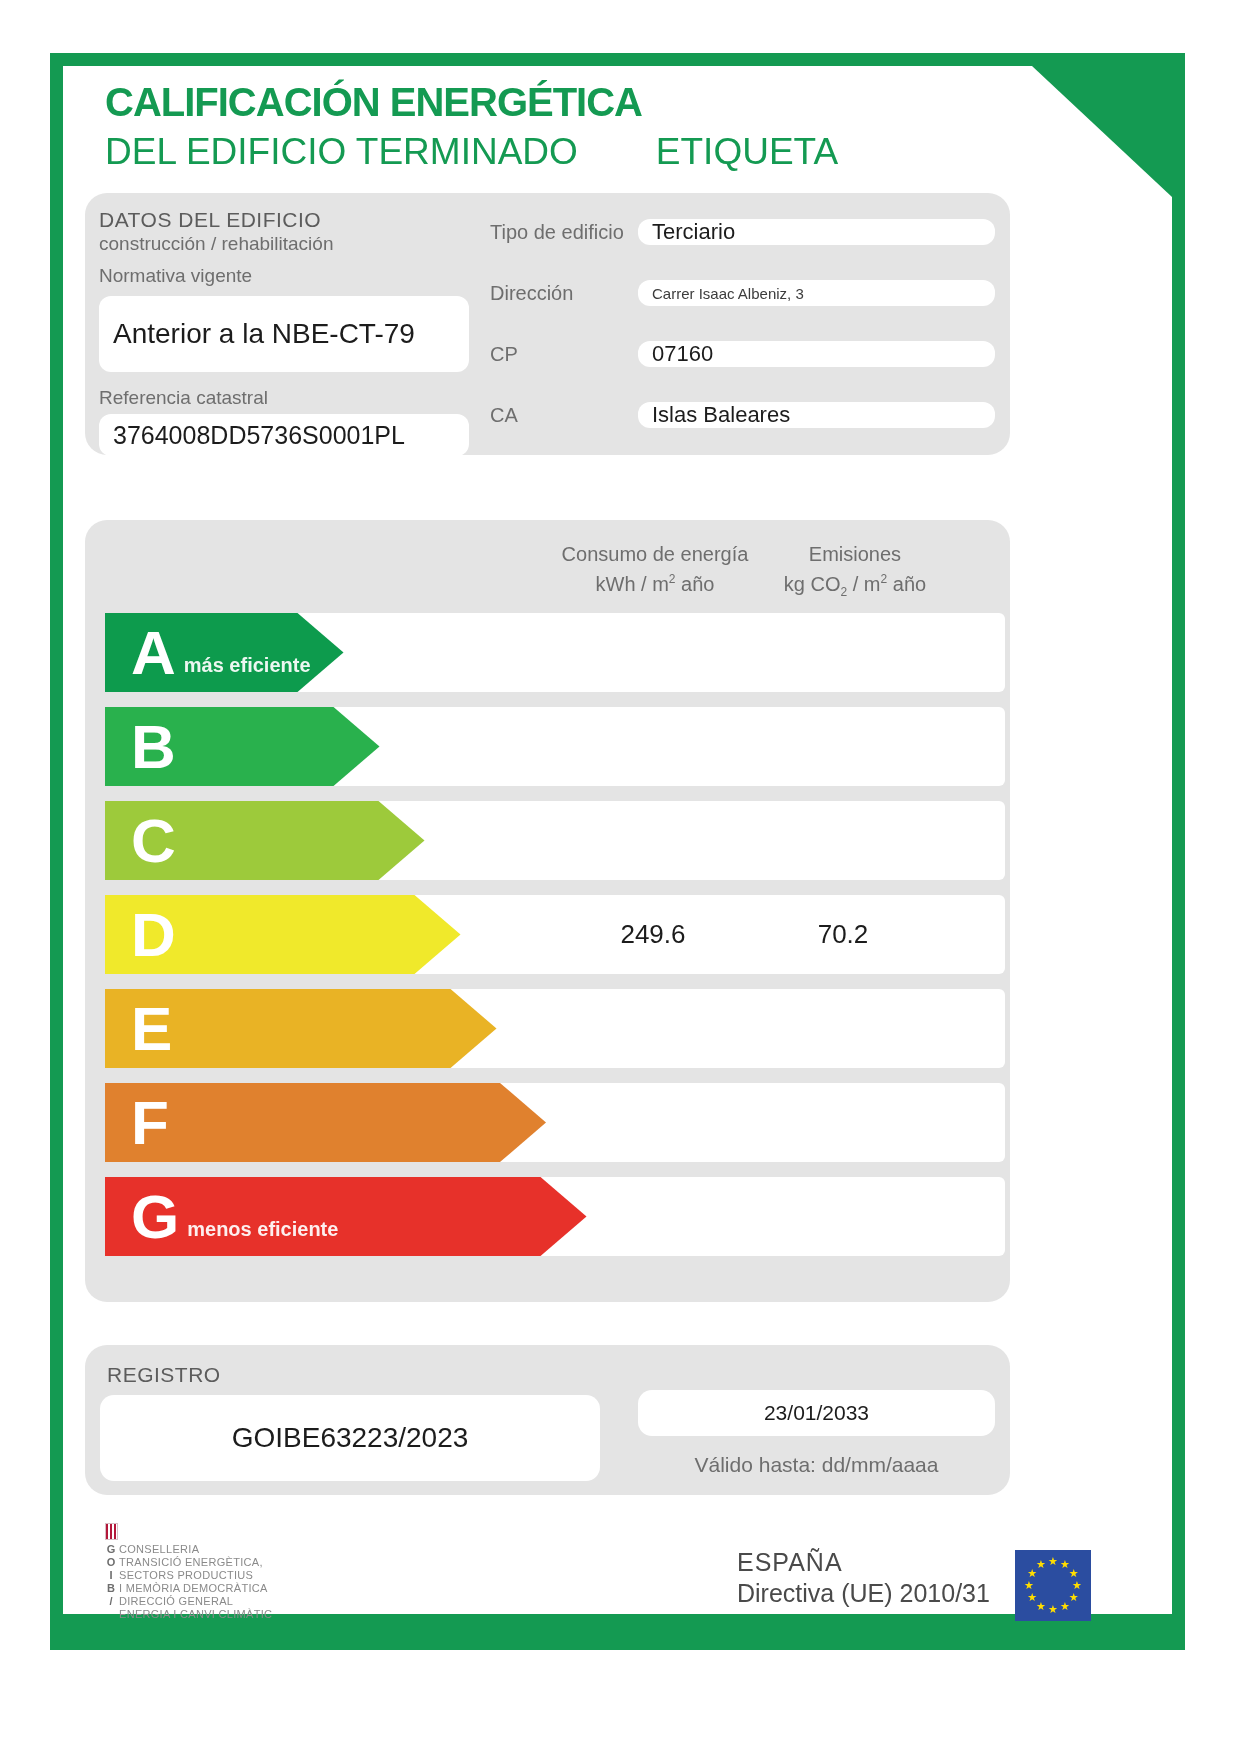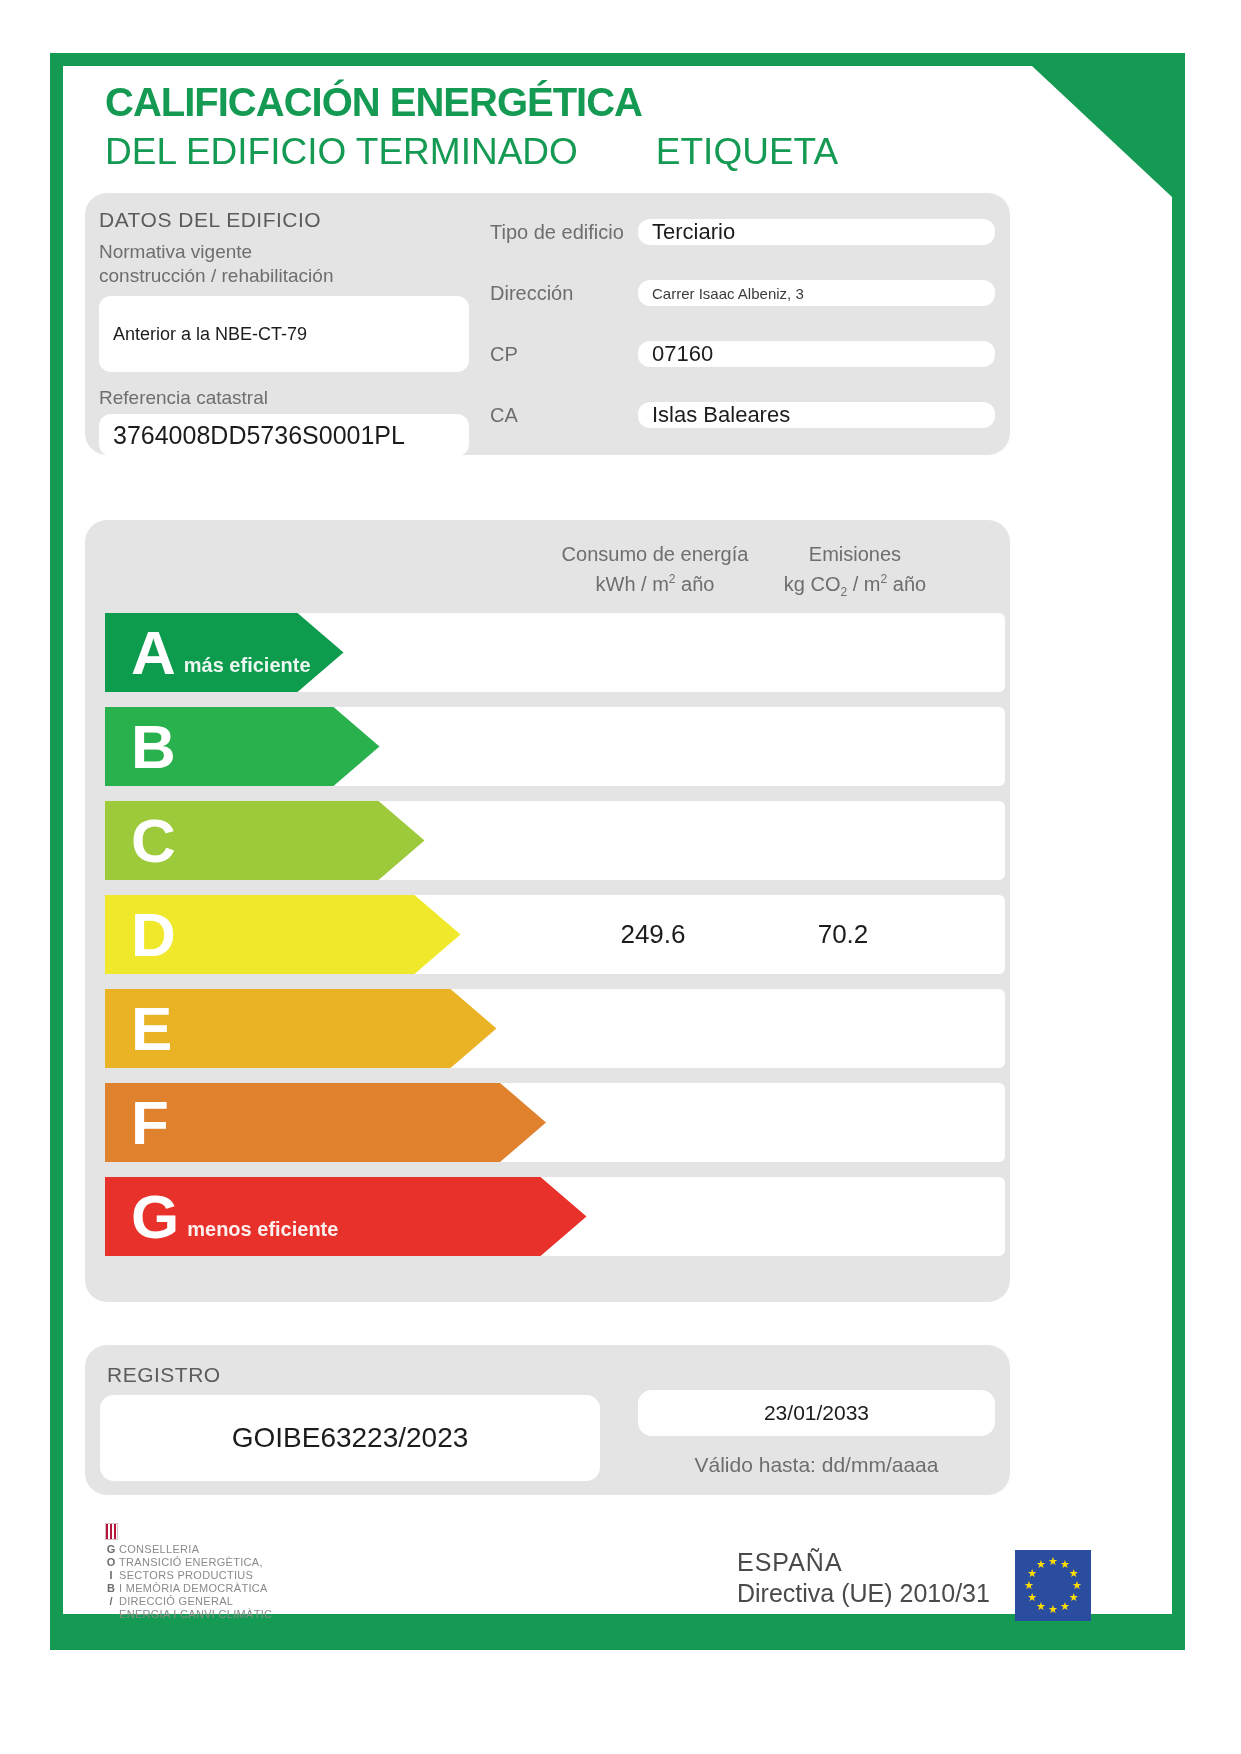--- a/index.html
+++ b/index.html
@@ -25,21 +25,21 @@
   .panel-escala   { left:85px; top:520px;  width:925px; height:782px; }
   .panel-registro { left:85px; top:1345px; width:925px; height:150px; }
 
   .sec-title { color:#5c5c5c; font-size:21px; letter-spacing:0.5px; }
 
   
   .datos-left { position:absolute; left:14px; top:15px; width:390px; }
   .lbl { color:#6e6e6e; font-size:19px; line-height:24px; }
   .white-box { background:#fff; border-radius:12px; }
   .normativa-box { margin-top:8px; width:370px; height:76px; display:flex; align-items:center; padding-left:14px;
-                   font-size:18px; color:#1c1c1c; }
+                   font-size:28px; color:#1c1c1c; }
   .refcat-label { margin-top:14px; }
   .refcat-box { margin-top:4px; width:370px; height:42px; display:flex; align-items:center; padding-left:14px;
                 font-size:25px; color:#1c1c1c; }
 
   
   .datos-right { position:absolute; left:405px; top:20px; width:505px; }
   .field-row { display:flex; align-items:center; margin-bottom:23px; height:38px; }
   .field-label { width:148px; color:#6e6e6e; font-size:20px; flex:none; }
   .field-value { flex:1; background:#fff; border-radius:12px; height:26px; display:flex; align-items:center;
                  padding-left:14px; font-size:22px; color:#1c1c1c; }
@@ -105,22 +105,22 @@
     <div class="title-l1">CALIFICACIÓN ENERGÉTICA</div>
     <div class="title-l2">
       <span>DEL EDIFICIO TERMINADO</span>
       <span class="title-badge">ETIQUETA</span>
     </div>
   </div>
 
   <div class="panel panel-datos">
     <div class="datos-left">
       <div class="sec-title">DATOS DEL EDIFICIO</div>
+      <div class="lbl">construcción / rehabilitación</div>
       <div class="lbl" style="margin-top:8px;">Normativa vigente</div>
-      <div class="lbl">construcción / rehabilitación</div>
       <div class="white-box normativa-box">Anterior a la NBE-CT-79</div>
       <div class="lbl refcat-label">Referencia catastral</div>
       <div class="white-box refcat-box">3764008DD5736S0001PL</div>
     </div>
     <div class="datos-right">
         <div class="field-row">
           <div class="field-label">Tipo de edificio</div>
           <div class="field-value">Terciario</div>
         </div>
         <div class="field-row">

